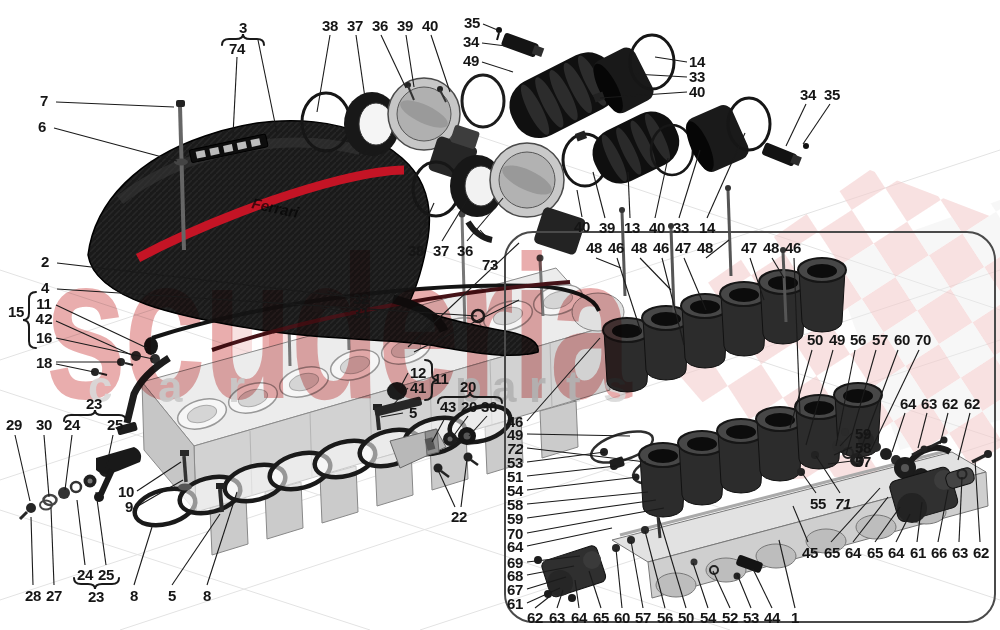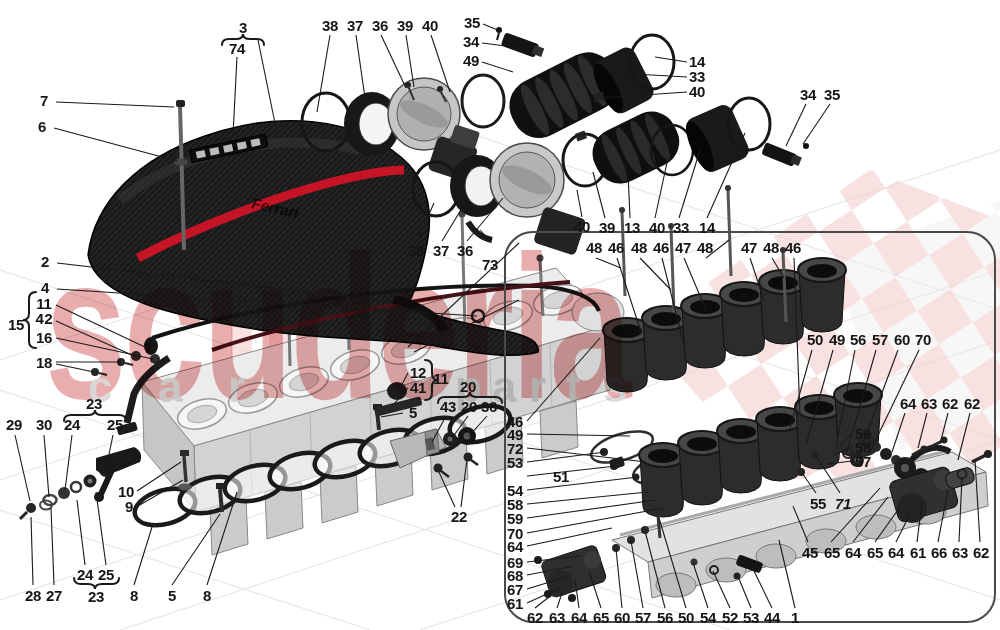--- a/index.html
+++ b/index.html
@@ -566,21 +566,21 @@
       <div class="callout" style="left: 632px; top: 227px;">13</div>
       <div class="callout" style="left: 657px; top: 227px;">40</div>
       <div class="callout" style="left: 681px; top: 227px;">33</div>
       <div class="callout" style="left: 707px; top: 227px;">14</div>
       <div class="callout" style="left: 416px; top: 250px;">38</div>
       <div class="callout" style="left: 441px; top: 250px;">37</div>
       <div class="callout" style="left: 465px; top: 250px;">36</div>
       <div class="callout" style="left: 490px; top: 264px;">73</div>
       <div class="callout" style="left: 45px; top: 261px;">2</div>
       <div class="callout" style="left: 45px; top: 287px;">4</div>
-      <div class="callout" style="left: 16px; top: 324px;">15</div>
+      <div class="callout" style="left: 16px; top: 311px;">15</div>
       <div class="callout" style="left: 44px; top: 303px;">11</div>
       <div class="callout" style="left: 44px; top: 320px; font-family: Liberation Mono, monospace;">42</div>
       <div class="callout" style="left: 44px; top: 337px;">16</div>
       <div class="callout" style="left: 44px; top: 362px;">18</div>
       <div class="callout" style="left: 94px; top: 403px;">23</div>
       <div class="callout" style="left: 14px; top: 424px;">29</div>
       <div class="callout" style="left: 44px; top: 424px;">30</div>
       <div class="callout" style="left: 72px; top: 424px;">24</div>
       <div class="callout" style="left: 115px; top: 424px;">25</div>
       <div class="callout" style="left: 126px; top: 491px;">10</div>
@@ -632,23 +632,23 @@
       <div class="callout" style="left: 832px; top: 552px;">65</div>
       <div class="callout" style="left: 853px; top: 552px;">64</div>
       <div class="callout" style="left: 875px; top: 552px;">65</div>
       <div class="callout" style="left: 896px; top: 552px;">64</div>
       <div class="callout" style="left: 918px; top: 552px;">61</div>
       <div class="callout" style="left: 939px; top: 552px;">66</div>
       <div class="callout" style="left: 960px; top: 552px;">63</div>
       <div class="callout" style="left: 981px; top: 552px;">62</div>
       <div class="callout" style="left: 515px; top: 421px;">46</div>
       <div class="callout" style="left: 515px; top: 434px;">49</div>
-      <div class="callout" style="left: 515px; top: 448px;">72</div>
+      <div class="callout" style="left: 515px; top: 448px; font-style: italic;">72</div>
       <div class="callout" style="left: 515px; top: 462px;">53</div>
-      <div class="callout" style="left: 515px; top: 476px; margin-left: 46px;">51</div>
+      <div class="callout" style="left: 515px; top: 476px;">51</div>
       <div class="callout" style="left: 515px; top: 490px;">54</div>
       <div class="callout" style="left: 515px; top: 504px;">58</div>
       <div class="callout" style="left: 515px; top: 518px;">59</div>
       <div class="callout" style="left: 515px; top: 533px;">70</div>
       <div class="callout" style="left: 515px; top: 546px;">64</div>
       <div class="callout" style="left: 515px; top: 562px;">69</div>
       <div class="callout" style="left: 515px; top: 575px;">68</div>
       <div class="callout" style="left: 515px; top: 589px;">67</div>
       <div class="callout" style="left: 515px; top: 603px;">61</div>
       <div class="callout" style="left: 535px; top: 617px;">62</div>

